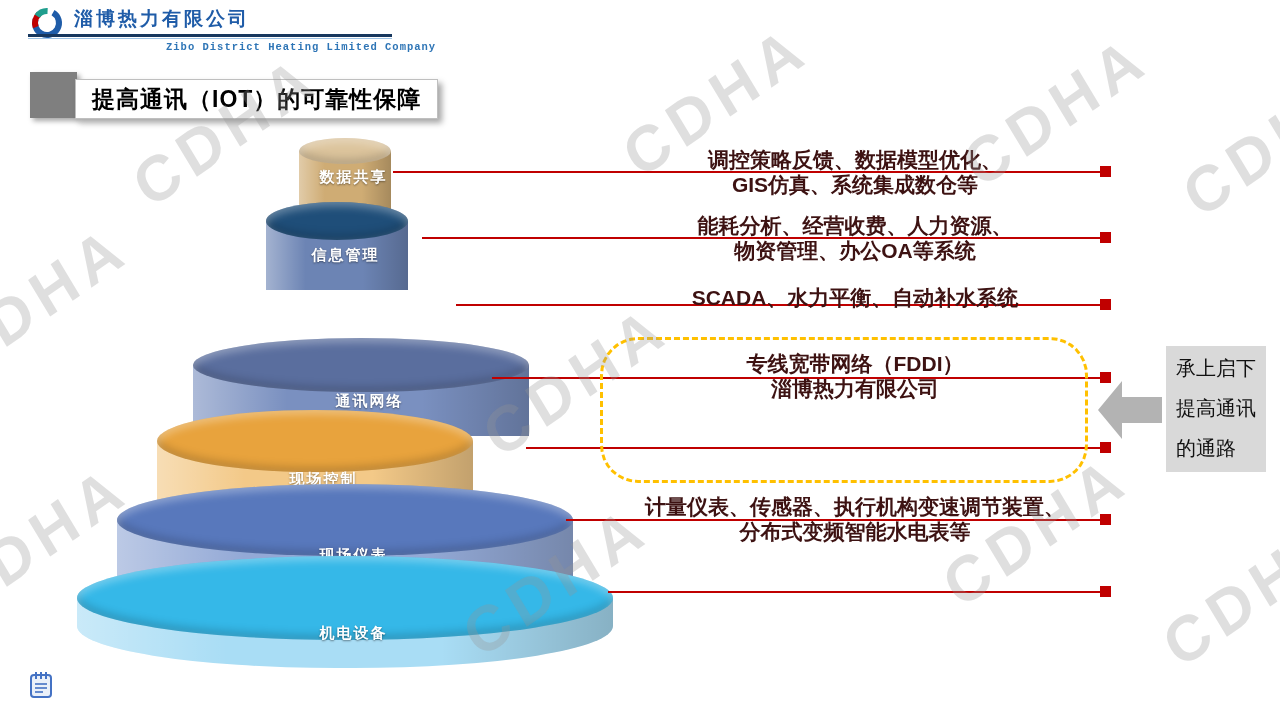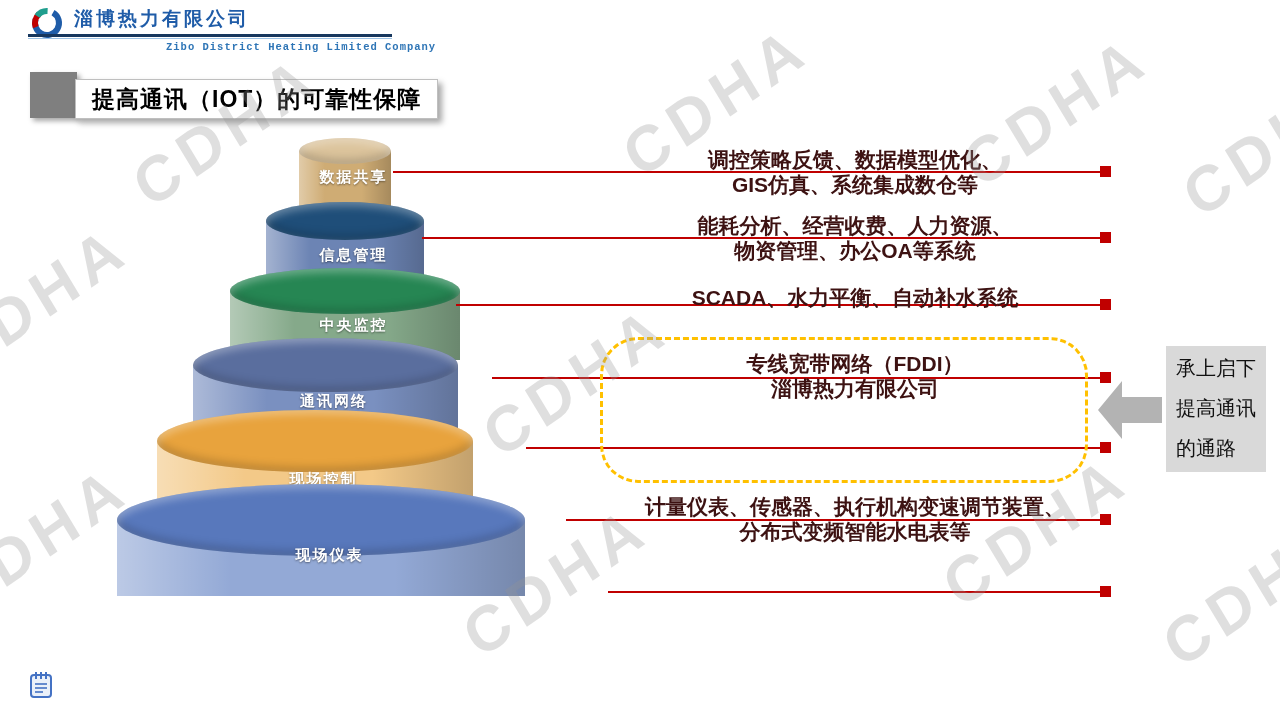--- a/index.html
+++ b/index.html
@@ -34,25 +34,25 @@
   .cyl-body{position:absolute;left:0;right:0;bottom:0;}
   .cyl-body::after{content:"";position:absolute;inset:0;border-radius:inherit;
       background:linear-gradient(to right,rgba(255,255,255,.38),rgba(255,255,255,0) 28%,
                  rgba(0,0,0,0) 68%,rgba(0,0,0,.20));}
   .cyl-top{position:absolute;left:0;right:0;top:0;border-radius:50%;
       box-shadow:inset 0 4px 8px rgba(255,255,255,.35), inset 0 -5px 9px rgba(0,0,0,.18);}
   .cyl-label{position:absolute;left:0;right:0;text-align:center;z-index:2;color:#fff;
       font-weight:bold;font-size:15px;letter-spacing:2px;text-shadow:0 1px 2px rgba(0,0,0,.45);padding-left:17px;}
 
   .l1{left:299px;top:138px;width:92px;height:85px;}  .l1 .cyl-top{height:26px}  .l1 .cyl-body{top:13px}  .l1 .cyl-label{top:30px}
-  .l2{left:266px;top:202px;width:158px;height:88px;} .l2 .cyl-top{height:38px}  .l2 .cyl-body{top:19px}  .l2 .cyl-label{top:44px}
+  .l2{left:266px;top:202px;width:142px;height:88px;} .l2 .cyl-top{height:38px}  .l2 .cyl-body{top:19px}  .l2 .cyl-label{top:44px}
   .l3{left:230px;top:268px;width:230px;height:92px;} .l3 .cyl-top{height:46px}  .l3 .cyl-body{top:23px}  .l3 .cyl-label{top:48px}
-  .l4{left:193px;top:338px;width:265px;height:98px;} .l4 .cyl-top{height:54px}  .l4 .cyl-body{top:27px}  .l4 .cyl-label{top:54px}
+  .l4{left:193px;top:338px;width:336px;height:98px;} .l4 .cyl-top{height:54px}  .l4 .cyl-body{top:27px}  .l4 .cyl-label{top:54px}
   .l5{left:157px;top:410px;width:316px;height:110px;}.l5 .cyl-top{height:62px}  .l5 .cyl-body{top:31px}  .l5 .cyl-label{top:60px}
-  .l6{left:117px;top:484px;width:408px;height:112px;}.l6 .cyl-top{height:72px}  .l6 .cyl-body{top:36px}  .l6 .cyl-label{top:62px}
+  .l6{left:117px;top:484px;width:456px;height:112px;}.l6 .cyl-top{height:72px}  .l6 .cyl-body{top:36px}  .l6 .cyl-label{top:62px}
   .l7{left:77px;top:556px;width:536px;height:112px;} .l7 .cyl-top{height:84px}  .l7 .cyl-body{top:42px;border-radius:0 0 260px 260px / 0 0 42px 42px}
   .l7 .cyl-label{top:68px}
 
   
   .conn{position:absolute;height:2px;background:var(--accent-red);z-index:1;}
   .c1{left:393px;top:171px;width:707px}
   .c2{left:422px;top:237px;width:678px}
   .c3{left:456px;top:304px;width:644px}
   .c4{left:492px;top:377px;width:608px}
   .c5{left:526px;top:447px;width:574px}
@@ -116,39 +116,39 @@
   <div class="layer l1">
     <div class="cyl-body" style="background-color: rgb(207, 172, 116);"></div>
     <div class="cyl-top" style="background-color: rgb(220, 196, 156);"></div>
     <div class="cyl-label">数据共享</div>
   </div>
   <div class="layer l2">
     <div class="cyl-body" style="background-color: rgb(108, 132, 180);"></div>
     <div class="cyl-top" style="background-color: rgb(31, 78, 121);"></div>
     <div class="cyl-label">信息管理</div>
   </div>
-  <div class="layer l3">
-    <div class="cyl-body" style="background-color: rgb(133, 169, 138);"></div>
-    <div class="cyl-top" style="background-color: rgb(38, 134, 83);"></div>
-    <div class="cyl-label">中央监控</div>
-  </div>
   <div class="layer l4">
     <div class="cyl-body" style="background-color: rgb(122, 144, 192);"></div>
     <div class="cyl-top" style="background-color: rgb(90, 110, 158);"></div>
     <div class="cyl-label">通讯网络</div>
   </div>
   <div class="layer l5">
     <div class="cyl-body" style="background-color: rgb(243, 201, 136);"></div>
     <div class="cyl-top" style="background-color: rgb(232, 163, 61);"></div>
     <div class="cyl-label">现场控制</div>
   </div>
   <div class="layer l6">
     <div class="cyl-body" style="background-color: rgb(147, 169, 214);"></div>
     <div class="cyl-top" style="background-color: rgb(88, 120, 188);"></div>
     <div class="cyl-label">现场仪表</div>
+  </div>
+  <div class="layer l7">
+    <div class="cyl-body" style="background-color: rgb(169, 221, 245);"></div>
+    <div class="cyl-top" style="background-color: rgb(53, 184, 232);"></div>
+    <div class="cyl-label">机电设备</div>
   </div>
 
   <div class="conn c1"></div>
   <div class="conn c2"></div>
   <div class="conn c3"></div>
   <div class="conn c4"></div>
   <div class="conn c5"></div>
   <div class="conn c6"></div>
   <div class="conn c7"></div>
   <div class="endpt e1"></div>

